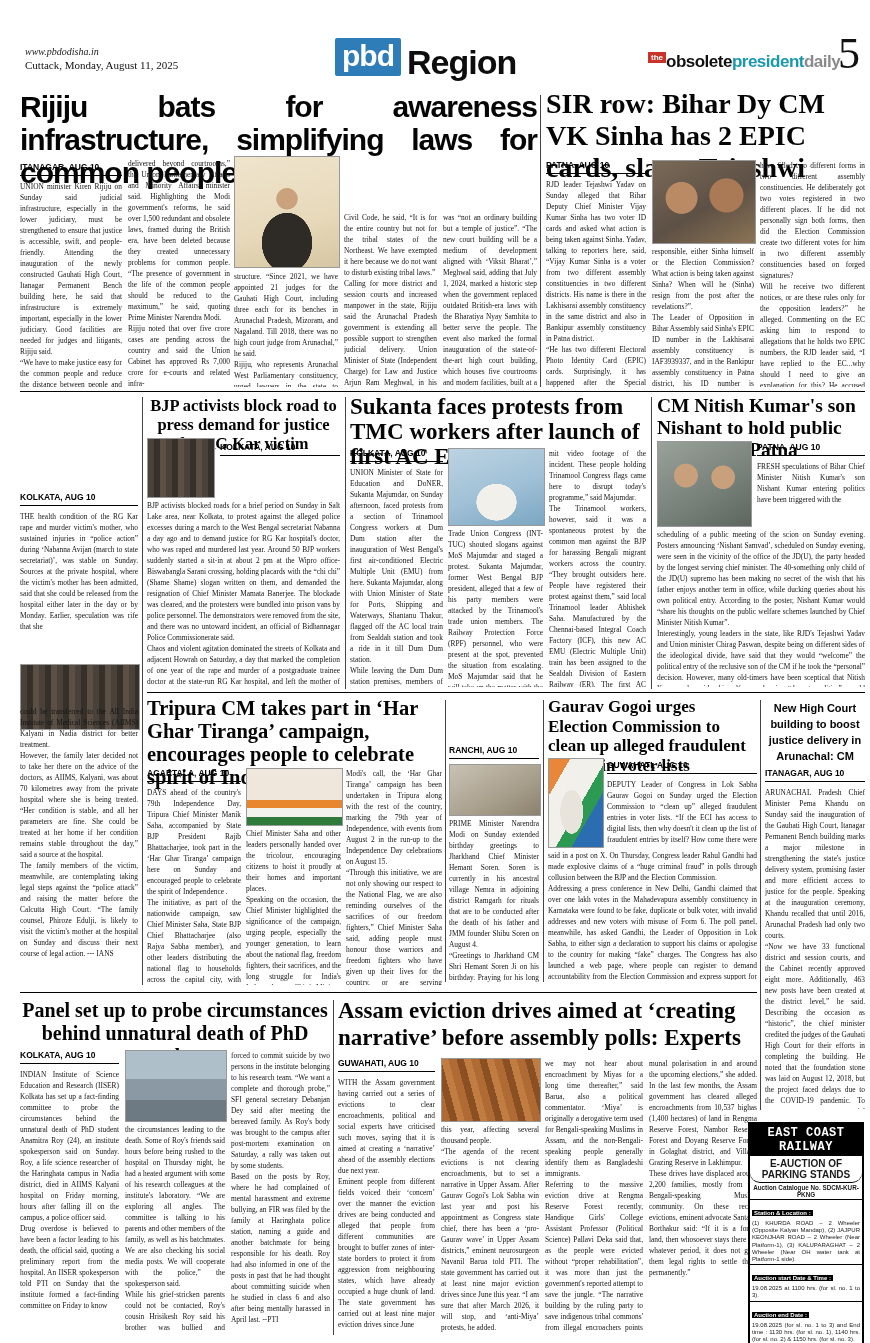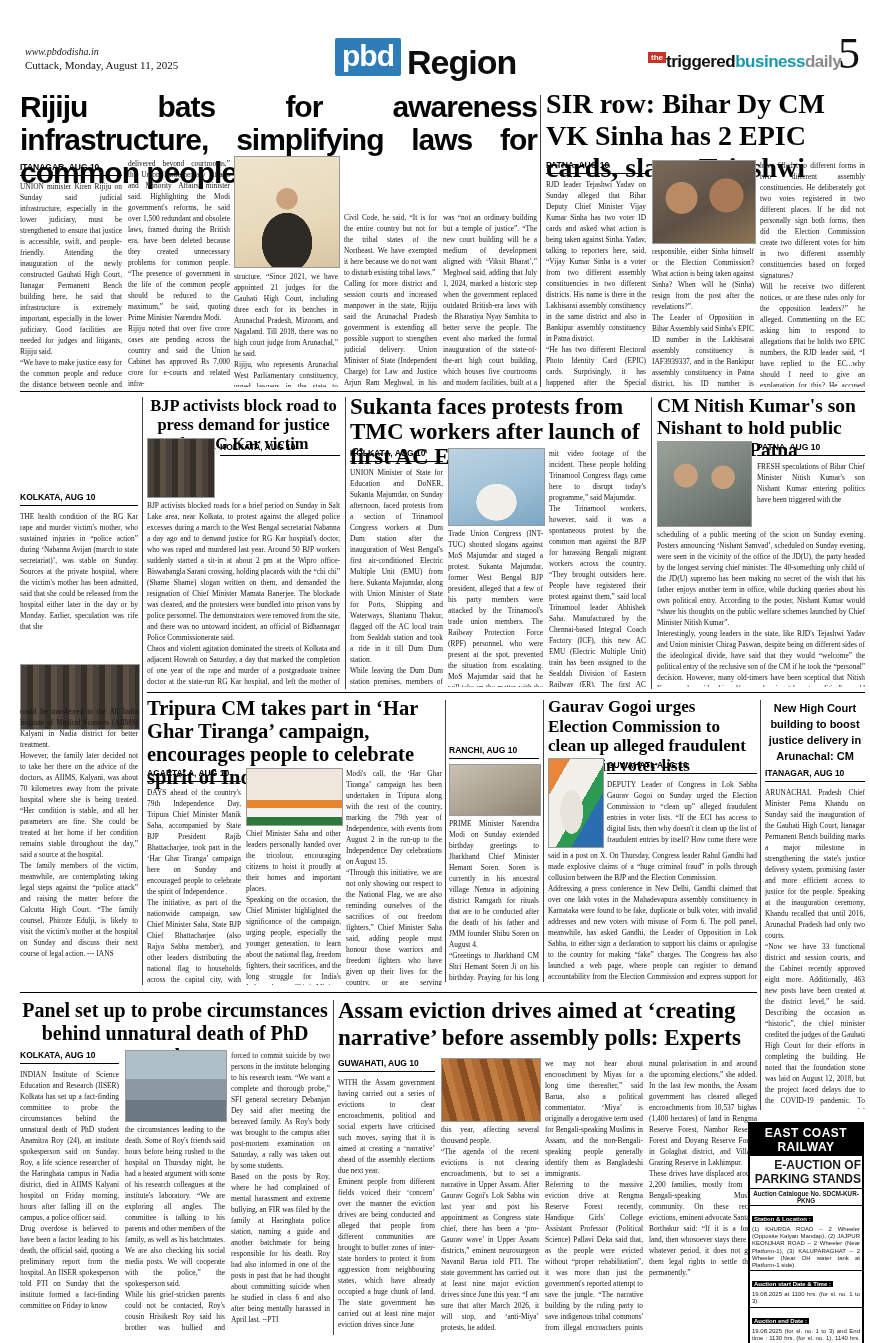--- a/index.html
+++ b/index.html
@@ -48,41 +48,41 @@
   .ph-tripura{background:linear-gradient(180deg,#efe7dc 0 55%, #e8862f 55% 70%, #f4f2ee 70% 85%, #2d7a3a 85% 100%);}
   .ph-modi{background:linear-gradient(150deg,#c9c2b4 0%,#a89e8c 60%,#8b816e 100%);}
   .ph-gogoi{background:radial-gradient(ellipse 38% 45% at 42% 60%, #e8e4dc 0 55%, transparent 56%),
             linear-gradient(120deg,#e8873a 0 20%, #f2f0ea 20% 55%, #2c9a52 55% 70%, #2a6db0 70% 100%);}
   .ph-phd{background:linear-gradient(180deg,#aebfca 0 40%, #8a99a4 40% 70%, #6d7a84 70% 100%);}
   .ph-assam{background:repeating-linear-gradient(75deg,#b06a33 0 8px,#8a4f22 8px 15px,#c07c41 15px 22px),
             linear-gradient(#00000022,#00000022);}
   
   .ad{border:2px solid #000;background:#fff;font-family:"Liberation Sans",sans-serif;}
   .ad-title{background:#000;color:#fff;font-weight:bold;font-size:12px;text-align:center;
-            letter-spacing:0.5px;padding:2px 0;font-family:Liberation Sans, sans-serif;}
-  .ad-sub{font-weight:bold;font-size:12px;text-align:right;border-bottom:1px solid #000;padding:2px 1px;}
+            letter-spacing:0.5px;padding:2px 0;font-family:Liberation Mono, monospace;}
+  .ad-sub{font-weight:bold;font-size:10px;text-align:center;border-bottom:1px solid #000;padding:2px 1px;border-radius:10px;}
   .ad-cat{font-weight:bold;font-size:6.3px;text-align:center;border-bottom:1px solid #000;padding:1px;}
   .ad-label{display:inline-block;background:#000;color:#fff;font-weight:bold;font-size:6px;padding:0 2px;}
   .ad-body{font-size:6px;line-height:7.2px;padding:1px 2px;text-align:justify;}
   .ad-note{font-size:6px;line-height:7.2px;padding:1px 2px;border-top:1px solid #000;text-align:justify;}
 </style>
 </head>
 <body>
 
 <div id="page">
 
   <div class="abs" style="left:25px;top:46px;">
     <div class="mast-site">www.pbdodisha.in</div>
     <div class="mast-date">Cuttack, Monday, August 11, 2025</div>
   </div>
   <div class="abs" style="left:335px;top:38px;">
     <span class="logo-box">pbd</span><span class="logo-section">Region</span>
   </div>
   <div class="abs" style="left:648px;top:52px;white-space:nowrap;">
-    <span class="brand-the">the</span><span class="brand-word brand-political">triggered</span><span class="brand-word brand-business">business</span><span class="brand-word brand-daily">daily</span>
+    <span class="brand-the">the</span><span class="brand-word brand-political">obsolete</span><span class="brand-word brand-business">president</span><span class="brand-word brand-daily">daily</span>
   </div>
   <div class="abs pageno" style="left:838px;top:28px;">5</div>
 
   <div class="abs hl-sans" style="left:20px;top:90px;width:517px;font-size:30px;line-height:33px;letter-spacing:-1px;text-align:justify;">Rijiju bats for awareness infrastructure, simplifying laws for common people</div>
   <div class="abs dateline" style="left:20px;top:162px;width:102px;">ITANAGAR, AUG 10</div>
   <div class="abs body-txt" style="left:20px;top:181px;width:102px;height:206px;">UNION minister Kiren Rijiju on Sunday said judicial infrastructure, especially in the lower judiciary, must be strengthened to ensure that justice is accessible, swift, and people-friendly. Attending the inauguration of the newly constructed Gauhati High Court, Itanagar Permanent Bench building here, he said that infrastructure is extremely important, especially in the lower judiciary. Good facilities are needed for judges and litigants, Rijiju said.
 “We have to make justice easy for the common people and reduce the distance between people and justice. Justice must be</div>
   <div class="abs body-txt" style="left:128px;top:158px;width:102px;height:229px;">delivered beyond courtrooms,” the Union Parliamentary Affairs and Minority Affairs minister said. Highlighting the Modi government's reforms, he said over 1,500 redundant and obsolete laws, framed during the British era, have been deleted because they created unnecessary problems for common people. “The presence of government in the life of the common people should be reduced to the maximum,” he said, quoting Prime Minister Narendra Modi.
 Rijiju noted that over five crore cases are pending across the country and said the Union Cabinet has approved Rs 7,000 crore for e-courts and related infra-</div>
   <div class="abs photo ph-rijiju" style="left:234px;top:156px;width:104px;height:110px;"></div>

